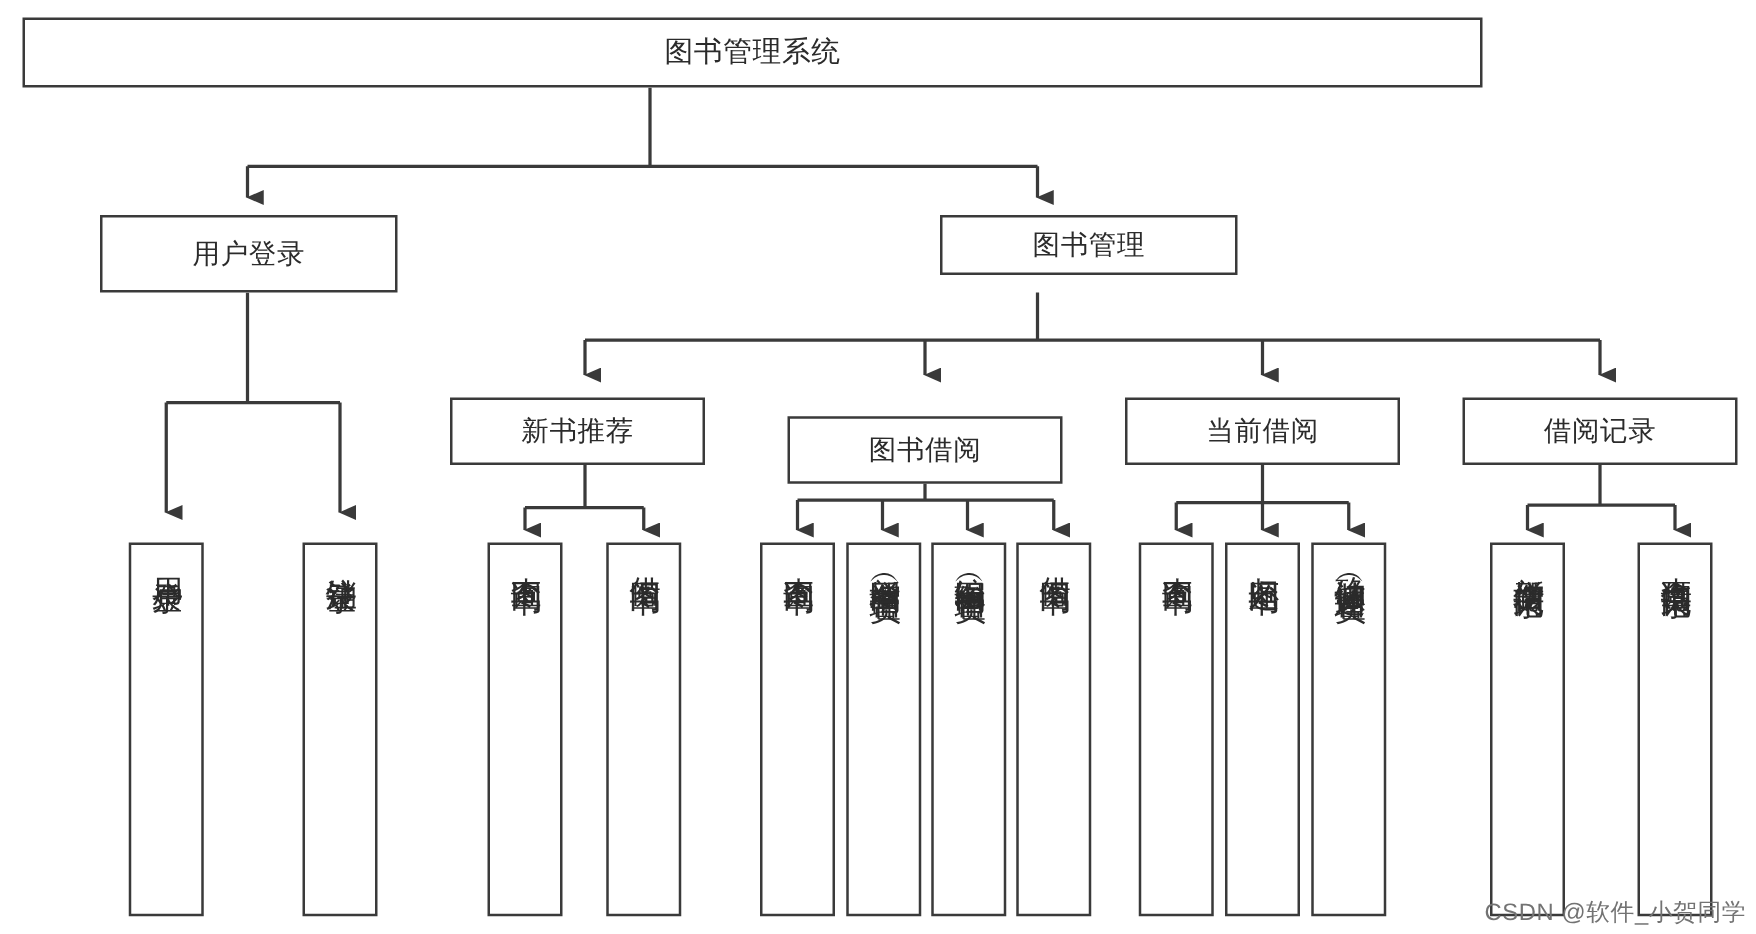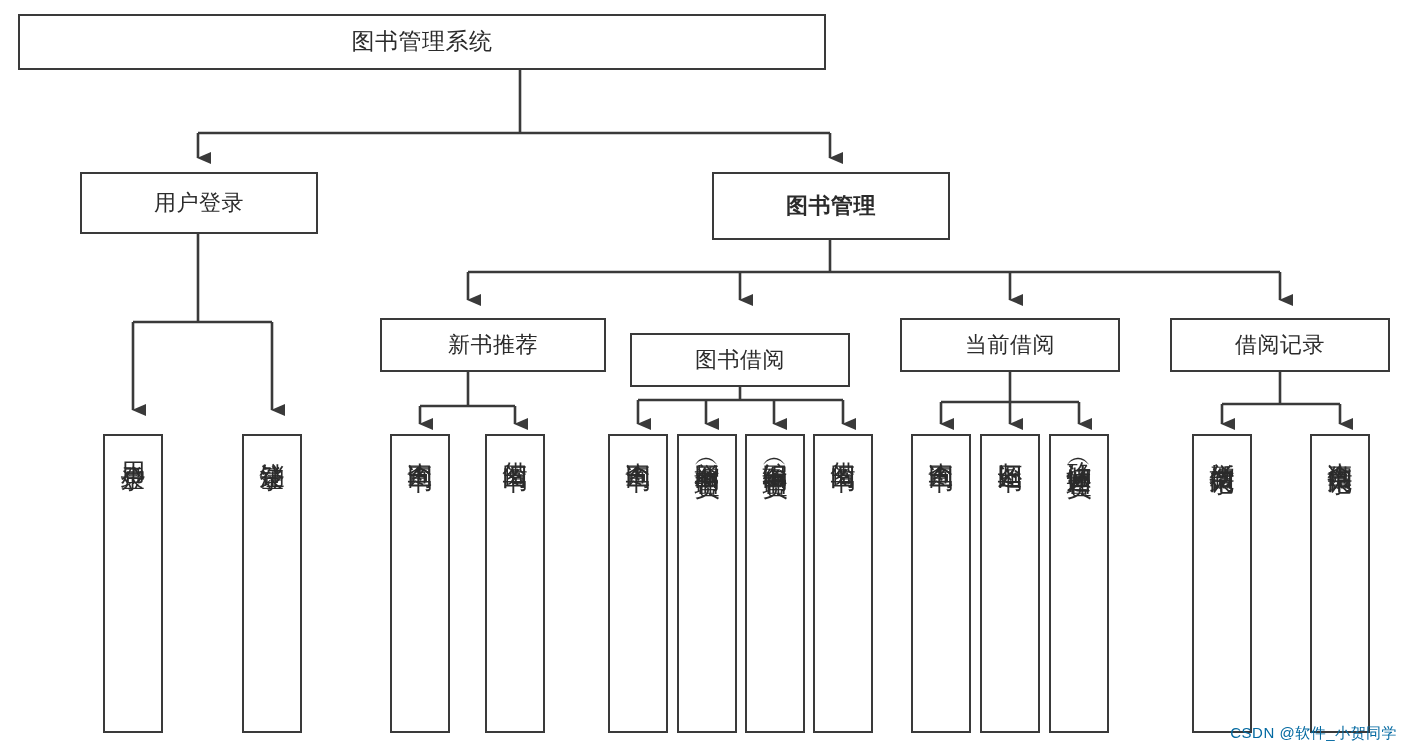--- a/index.html
+++ b/index.html
@@ -55,22 +55,22 @@
     line-height: 1.08;
     letter-spacing: 2px;
     color: #2b2b2b;
     white-space: nowrap;
     display: block;
   }
   .watermark {
     position: absolute;
     right: 8px;
     bottom: 4px;
-    font-size: 15px;
-    color: #0369a1;
+    font-size: 19px;
+    color: #737373;
     letter-spacing: 0.5px;
     white-space: nowrap;
   }
 </style>
 </head>
 <body>
 
 <div id="canvas">
 
   <svg class="wires" viewBox="0 0 1405 747" xmlns="http://www.w3.org/2000/svg">
@@ -116,32 +116,32 @@
       <path d="M 1010 402 L 1010 424" marker-end="url(#arrow)"></path>
       <path d="M 1079 402 L 1079 424" marker-end="url(#arrow)"></path>
 
       <path d="M 1280 372 L 1280 404"></path>
       <path d="M 1222 404 L 1340 404"></path>
       <path d="M 1222 404 L 1222 424" marker-end="url(#arrow)"></path>
       <path d="M 1340 404 L 1340 424" marker-end="url(#arrow)"></path>
     </g>
   </svg>
 
-  <div class="node horiz root" style="left:18px; top:14px; width:808px; height:56px;">
+  <div class="node horiz root" style="left:18px; top:14px; width:1168px; height:56px;">
     <span>图书管理系统</span>
   </div>
 
   <div class="node horiz" style="left:80px; top:172px; width:238px; height:62px;">
     <span>用户登录</span>
   </div>
-  <div class="node horiz" style="left:712px; top:172px; width:238px; height:68px;font-weight:bold;">
+  <div class="node horiz" style="left:752px; top:172px; width:238px; height:48px;">
     <span>图书管理</span>
   </div>
 
-  <div class="node horiz" style="left:380px; top:318px; width:226px; height:54px;">
+  <div class="node horiz" style="left:360px; top:318px; width:204px; height:54px;">
     <span>新书推荐</span>
   </div>
   <div class="node horiz" style="left:630px; top:318px; width:220px; height:54px;margin-top:15px;">
     <span>图书借阅</span>
   </div>
   <div class="node horiz" style="left:1170px; top:318px; width:220px; height:54px;">
     <span>借阅记录</span>
   </div>
   <div class="node horiz" style="left:900px; top:318px; width:220px; height:54px;">
     <span>当前借阅</span>

